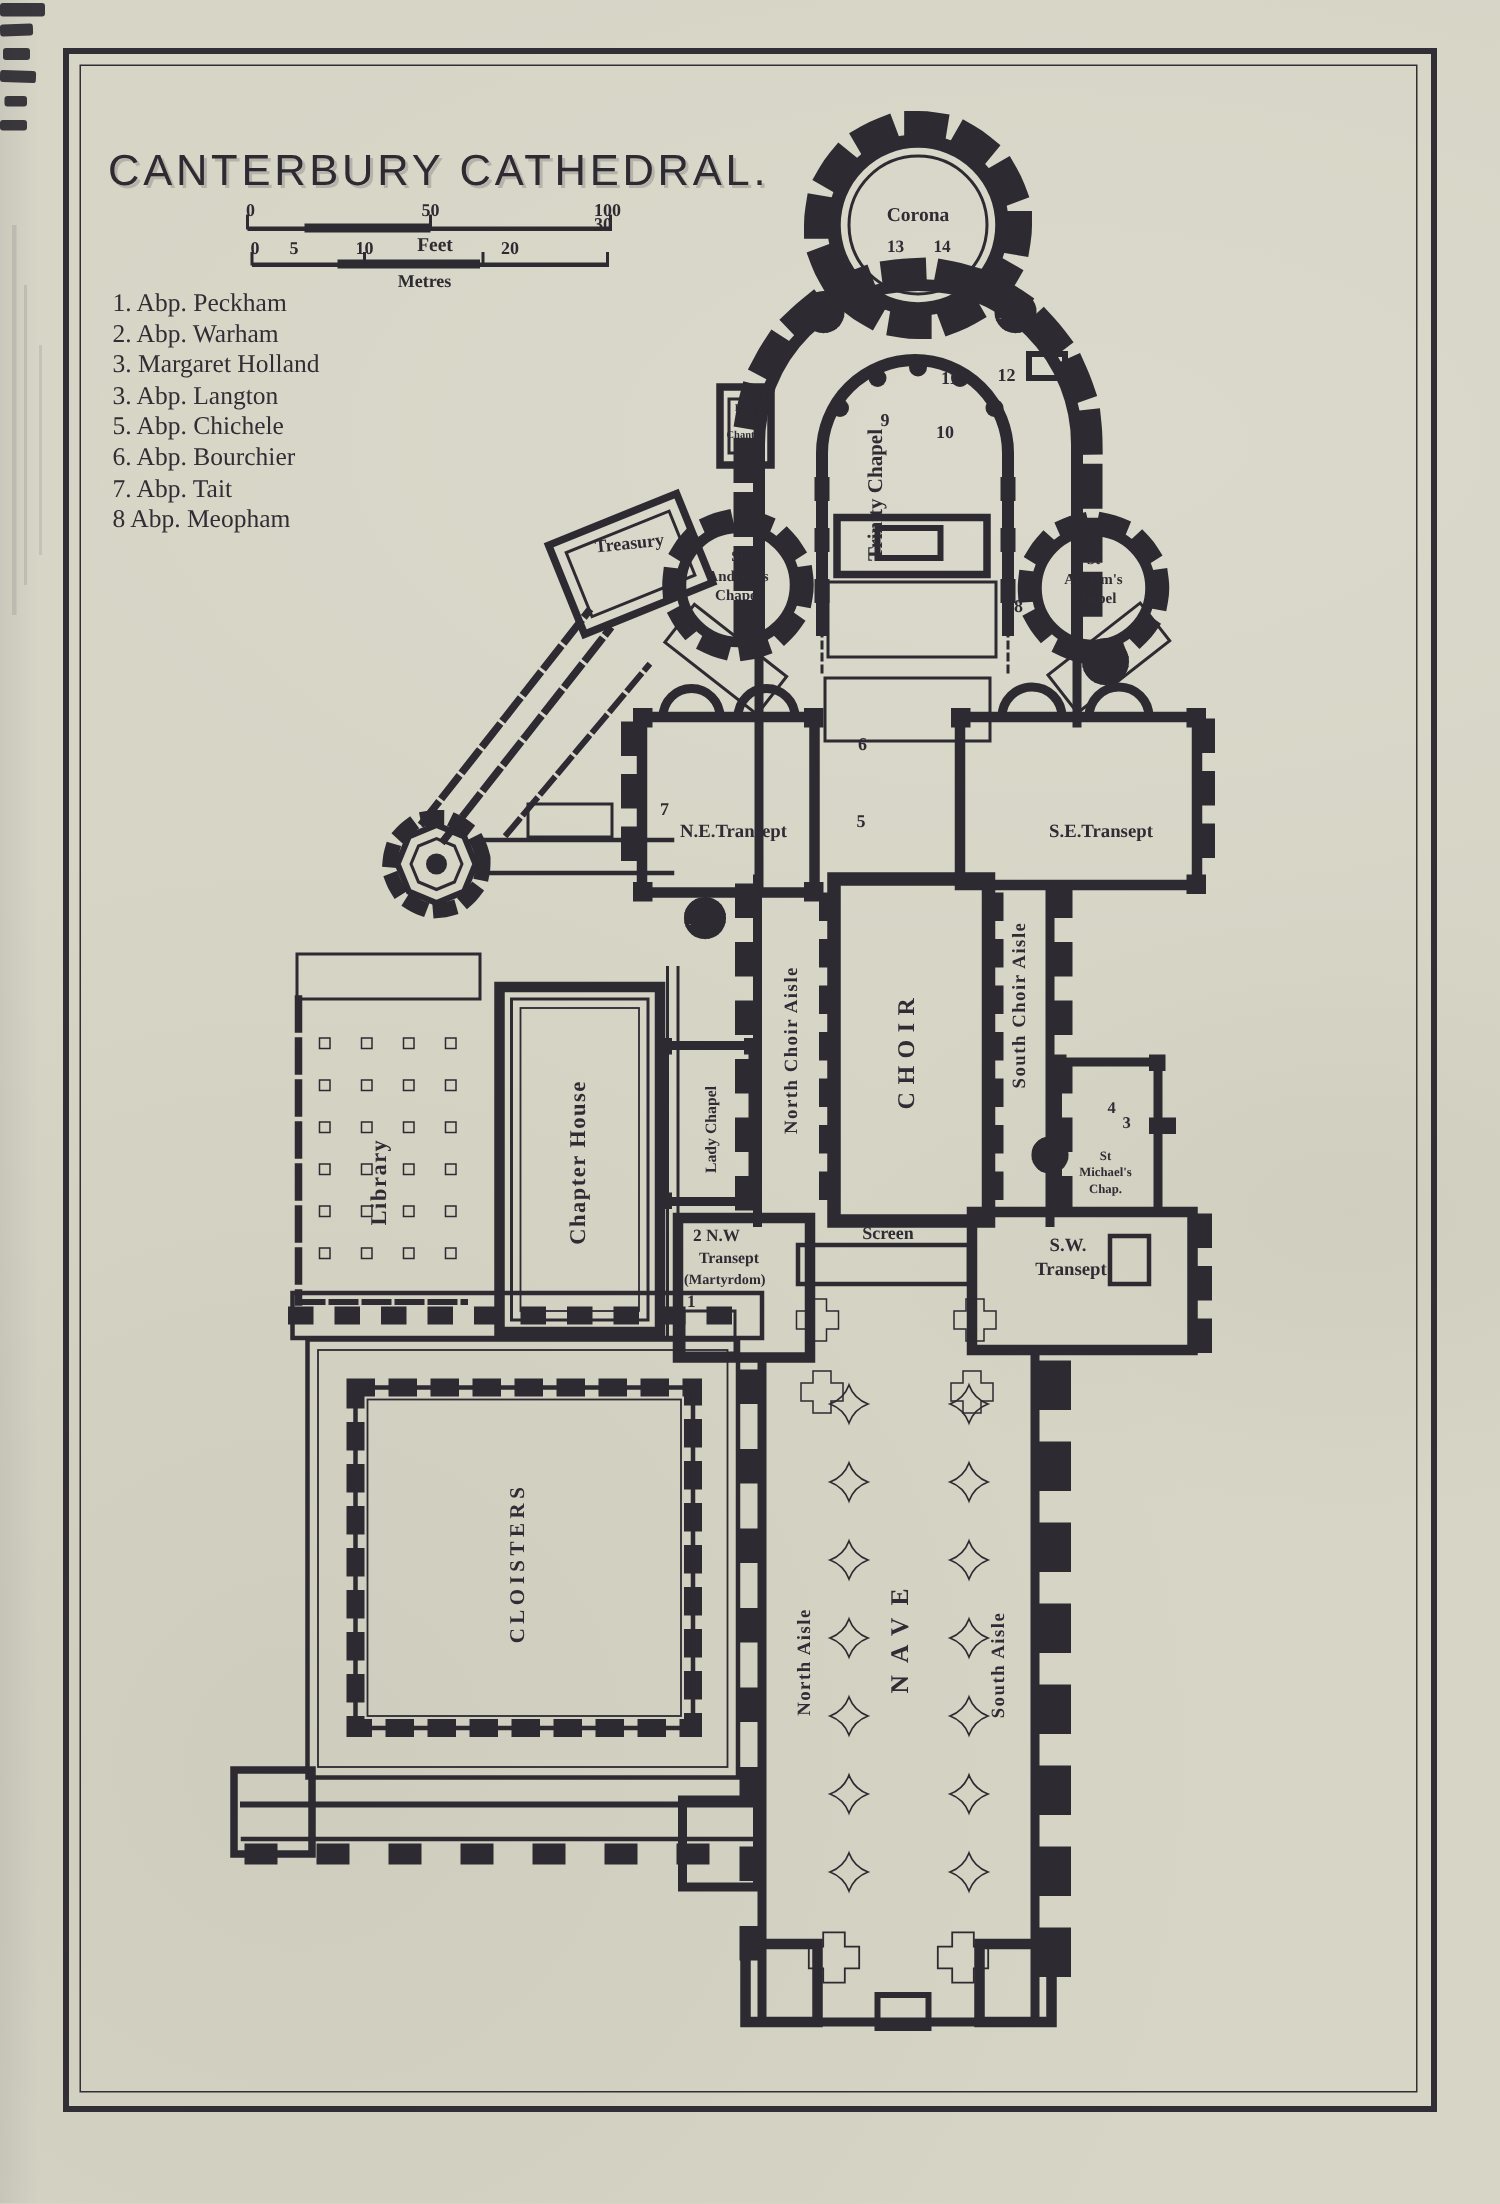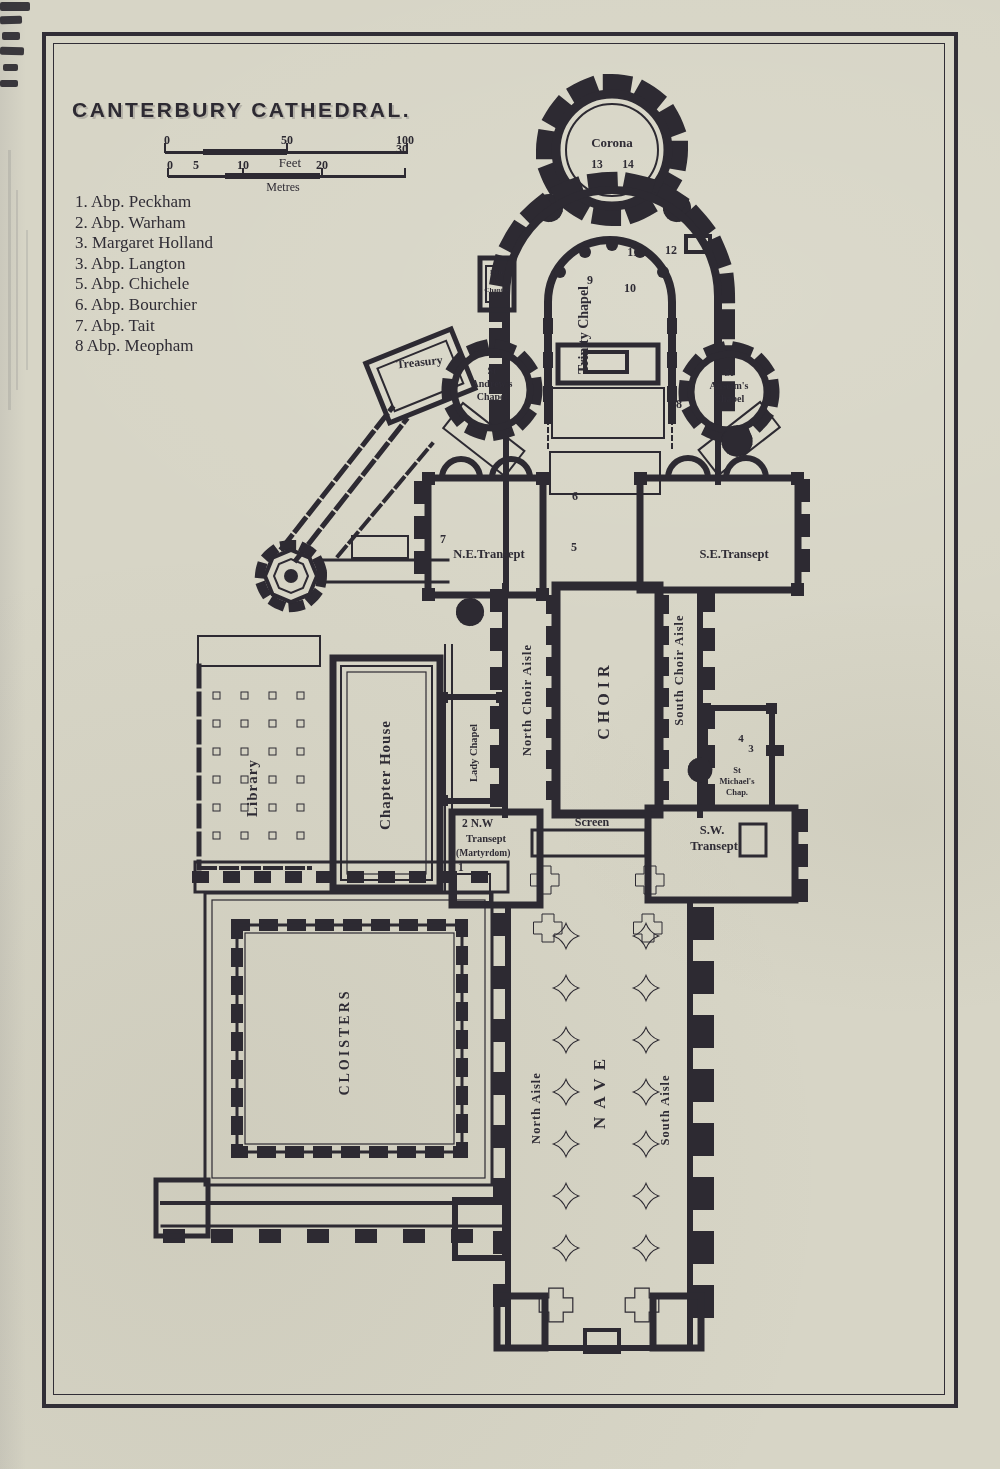--- a/index.html
+++ b/index.html
@@ -12,25 +12,25 @@
     background:
       radial-gradient(1200px 600px at 70% 20%, rgba(255,255,250,.10), rgba(0,0,0,0) 60%),
       radial-gradient(900px 900px at 20% 80%, rgba(110,105,85,.08), rgba(0,0,0,0) 70%),
       radial-gradient(500px 300px at 90% 55%, rgba(120,115,95,.07), rgba(0,0,0,0) 70%),
       linear-gradient(90deg, rgba(90,88,100,.10) 0px, rgba(0,0,0,0) 26px),
       #d7d5c6;
   }
   .frame{position:absolute;left:42px;top:32px;width:908px;height:1368px;border:4px solid #312e36}
   .frame-inner{position:absolute;left:53px;top:43px;width:890px;height:1350px;border:1.5px solid #312e36}
   .title{position:absolute;left:72px;top:98px;margin:0;
-    font-family:"Liberation Sans",sans-serif;font-weight:700;font-size:21px;letter-spacing:2.5px;
+    font-family:"Liberation Sans",sans-serif;font-weight:400;font-size:29px;letter-spacing:2.5px;
     color:#2d2a32;text-shadow:2px 2px 0 rgba(45,42,50,.20)}
   .sb{position:absolute;background:#2d2a32}
   .st{position:absolute;font-size:12px;font-weight:700;color:#2d2a32;transform:translateX(-50%)}
-  .sw{position:absolute;font-size:13px;font-weight:400;color:#2d2a32;transform:translateX(-50%)}
+  .sw{position:absolute;font-size:13px;font-weight:700;color:#2d2a32;transform:translateX(-50%)}
   .legend-col{position:absolute;font-size:17px;font-weight:400;color:#302d35;line-height:20.6px;white-space:nowrap}
   .legend-col div{height:20.6px}
   .caption{position:absolute;left:46px;top:1418px;font-size:18px;font-weight:700;color:#2b2830;letter-spacing:.3px}
   svg.plan{position:absolute;left:0;top:0;width:1000px;height:1469px}
   .plan path,.plan rect,.plan line,.plan circle,.plan polygon{stroke:#2d2a32;fill:none;stroke-linecap:square}
   .plan .fk{fill:#2d2a32;stroke:none}
   .plan .w1{stroke-width:1.2}.plan .w2{stroke-width:2}.plan .w3{stroke-width:3}.plan .w4{stroke-width:4}
   .plan .w5{stroke-width:5}.plan .w6{stroke-width:6}.plan .w7{stroke-width:7}.plan .w8{stroke-width:8}.plan .w9{stroke-width:9}
   .plan text{font-family:"Liberation Serif",serif;font-weight:700;fill:#2f2c35;stroke:none}
   .smudge{position:absolute;background:#1f1c24;opacity:.85;border-radius:2px}
@@ -65,21 +65,21 @@
     <div class="sb" style="left:165px;top:151px;width:243px;height:2.5px"></div>
     <div class="sb" style="left:203px;top:149px;width:84px;height:6px"></div>
     <div class="sb" style="left:164px;top:143px;width:2px;height:10px"></div>
     <div class="sb" style="left:286px;top:143px;width:2px;height:10px"></div>
     <div class="sb" style="left:406px;top:143px;width:2px;height:10px"></div>
     <span class="sw" style="left:290px;top:155px">Feet</span>
 
     <span class="st" style="left:170px;top:158px">0</span>
     <span class="st" style="left:196px;top:158px">5</span>
     <span class="st" style="left:243px;top:158px">10</span>
-    <span class="st" style="left:322px;top:158px">20</span>
+    <span class="st" style="left:340px;top:158px">20</span>
     <span class="st" style="left:402px;top:142px">30</span>
     <div class="sb" style="left:168px;top:175px;width:238px;height:2.5px"></div>
     <div class="sb" style="left:225px;top:173px;width:95px;height:6px"></div>
     <div class="sb" style="left:167px;top:168px;width:2px;height:9px"></div>
     <div class="sb" style="left:242px;top:168px;width:2px;height:9px"></div>
     <div class="sb" style="left:321px;top:168px;width:2px;height:9px"></div>
     <div class="sb" style="left:404px;top:168px;width:2px;height:9px"></div>
     <span class="sw" style="left:283px;top:180px;font-size:12px">Metres</span>
   </div>
 

